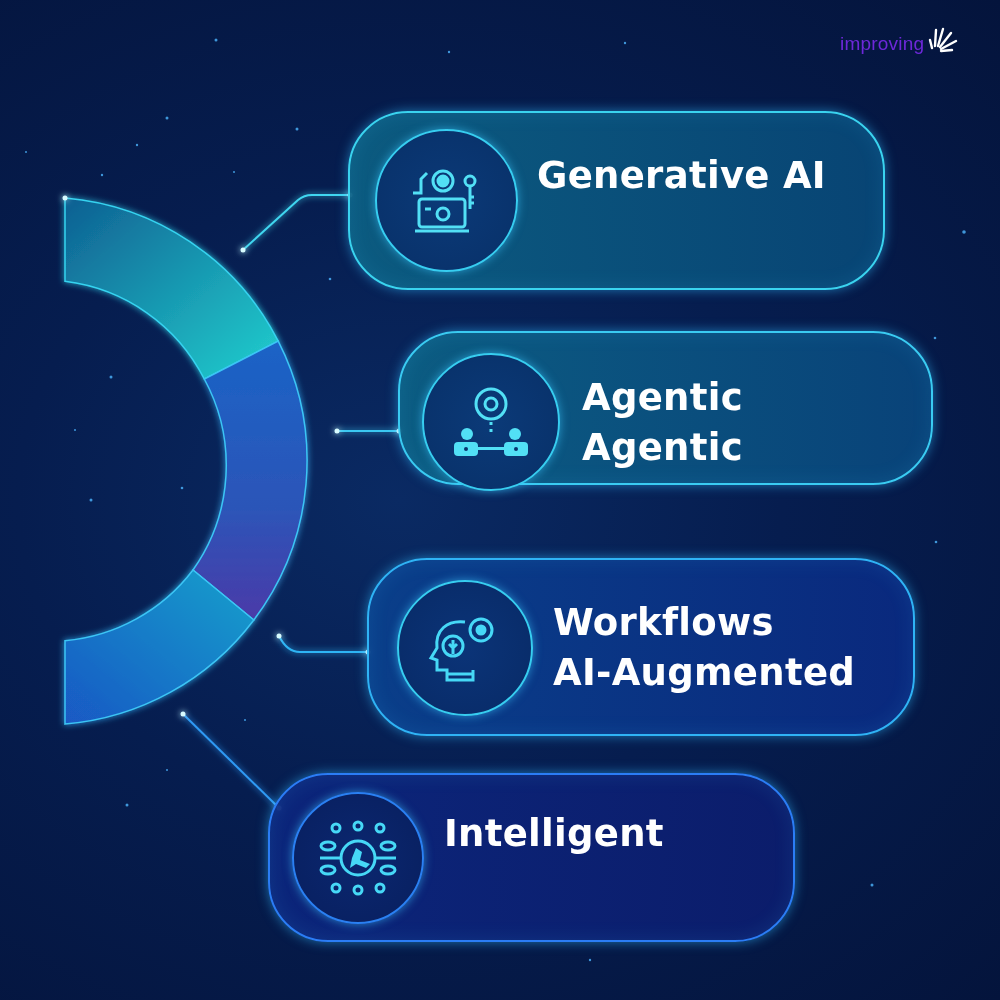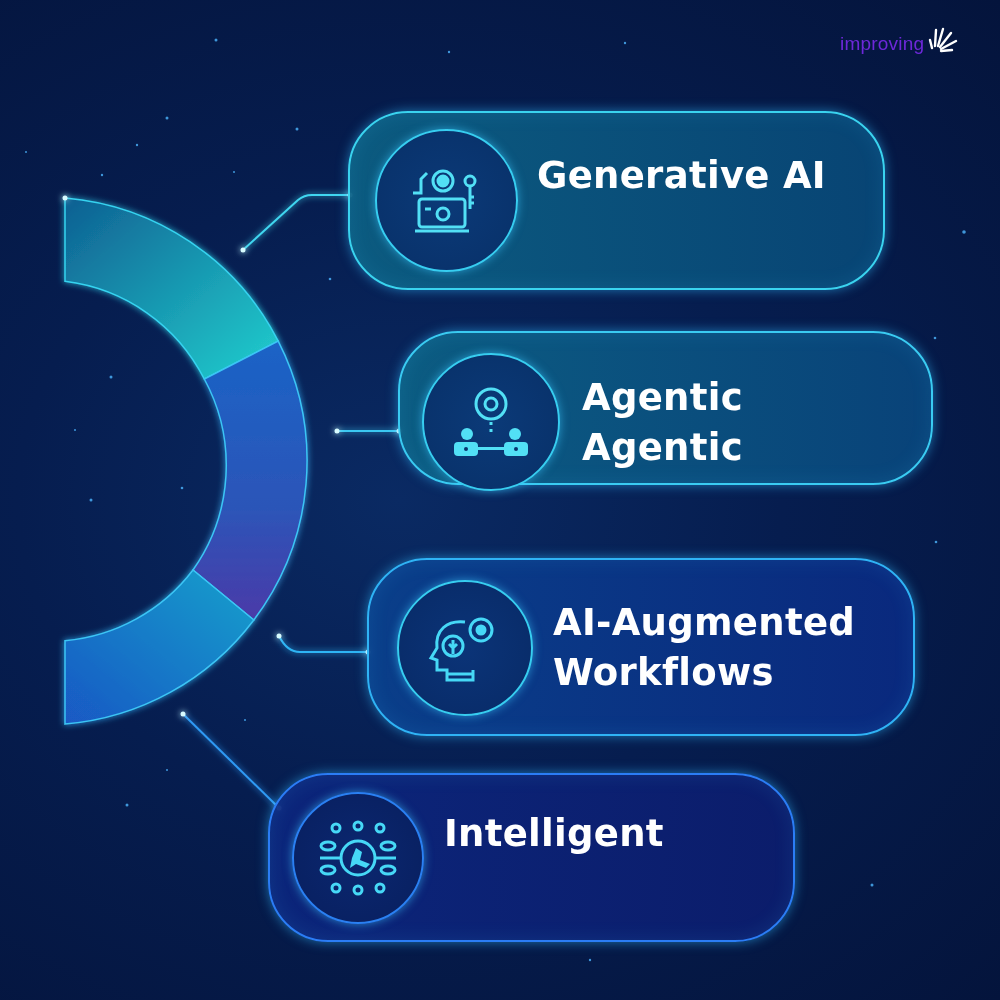--- a/index.html
+++ b/index.html
@@ -187,22 +187,22 @@
           <path d="M40,14 C22,12 10,22 12,40 L6,50 L12,52 L12,62 L22,62 L22,72 L48,72 L48,62"></path>
           <circle cx="28" cy="38" r="10"></circle>
           <path d="M28,32 L28,46 M24,36 L28,40 L32,36"></path>
           <circle cx="56" cy="22" r="11"></circle>
           <circle cx="56" cy="22" r="4" fill="#46d8f6"></circle>
           <line x1="22" y1="66" x2="48" y2="66"></line>
         </g>
       </svg>
     </div>
     <div class="label" style="left:184px; top:38px;">
+      <span>Workflows</span>
       <span>AI-Augmented</span>
-      <span>Workflows</span>
     </div>
   </div>
 
   <div class="card" style="left:268px; top:773px; width:527px; height:169px; border-color:#2b7df5;
               background: linear-gradient(90deg, rgba(12,38,125,0.95), rgba(12,29,110,0.92)); padding-left: 32px;">
     <div class="icon-circle" style="left:22px; top:17px; width:132px; height:132px; border-color:#2a80f2; background: radial-gradient(circle, #0b2770 0%, #081f5e 100%);">
       <svg width="84" height="84" viewBox="0 0 84 84">
         <g fill="none" stroke="#46d8f6" stroke-width="3">
           <circle cx="42" cy="42" r="17"></circle>
           <line x1="4" y1="42" x2="25" y2="42"></line>

